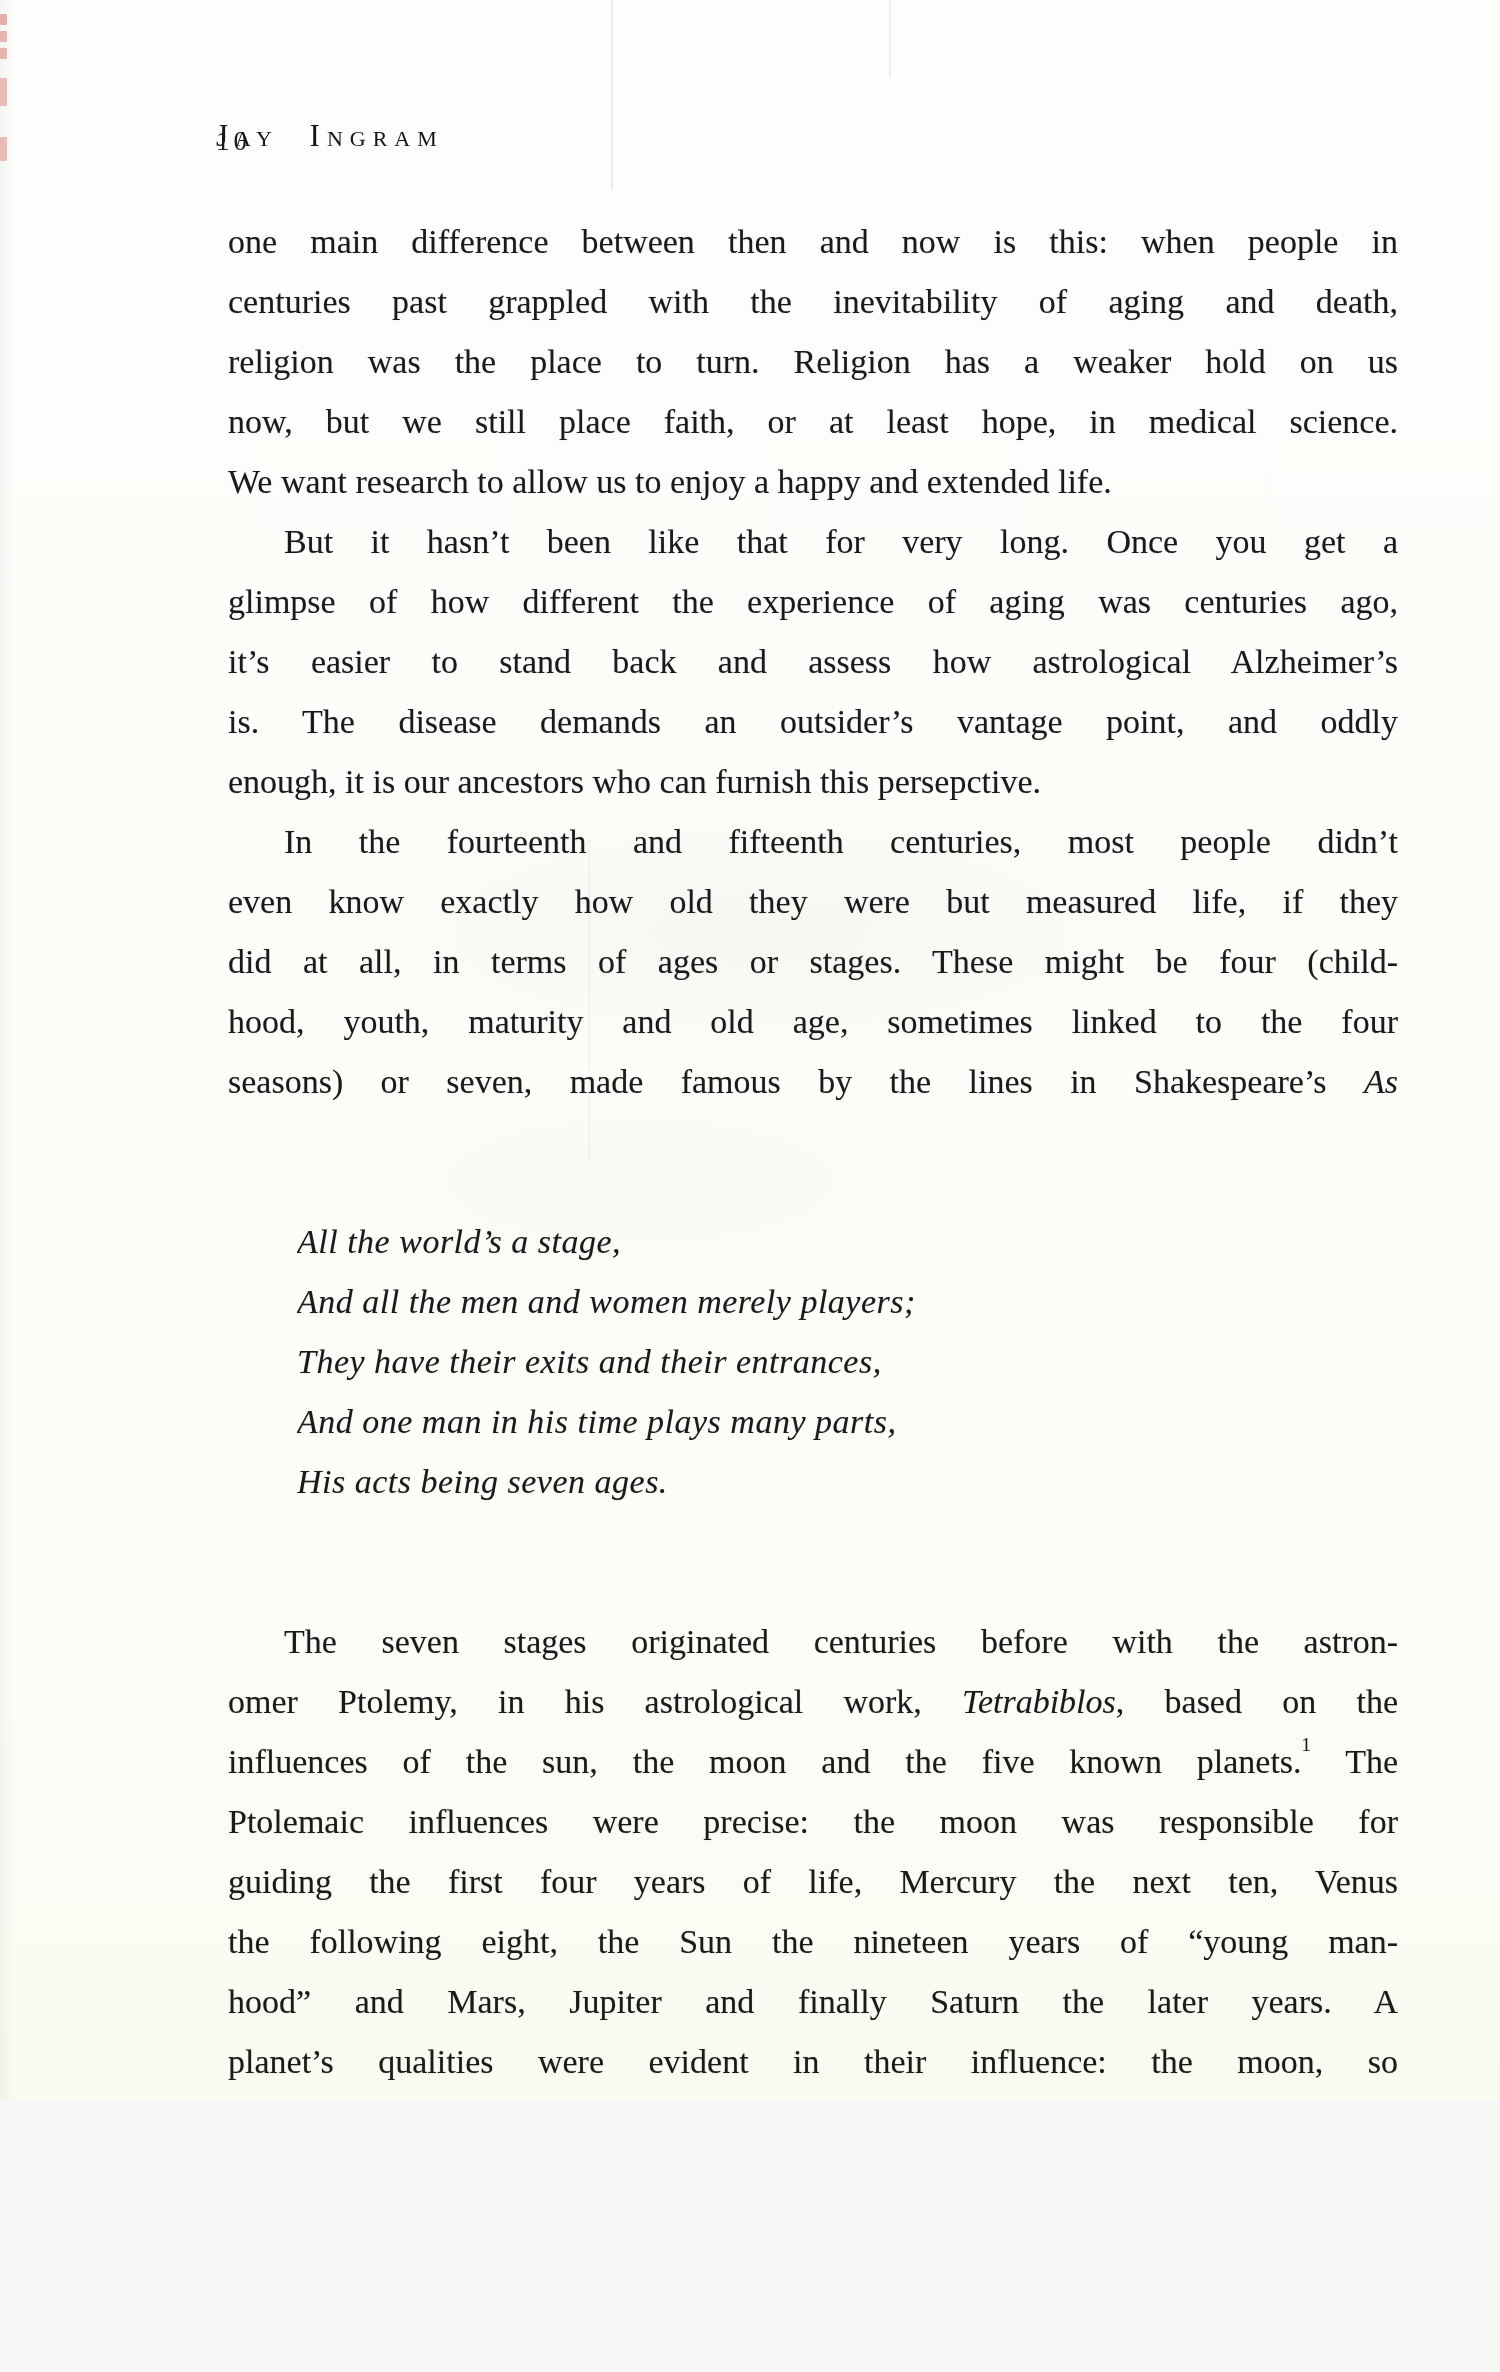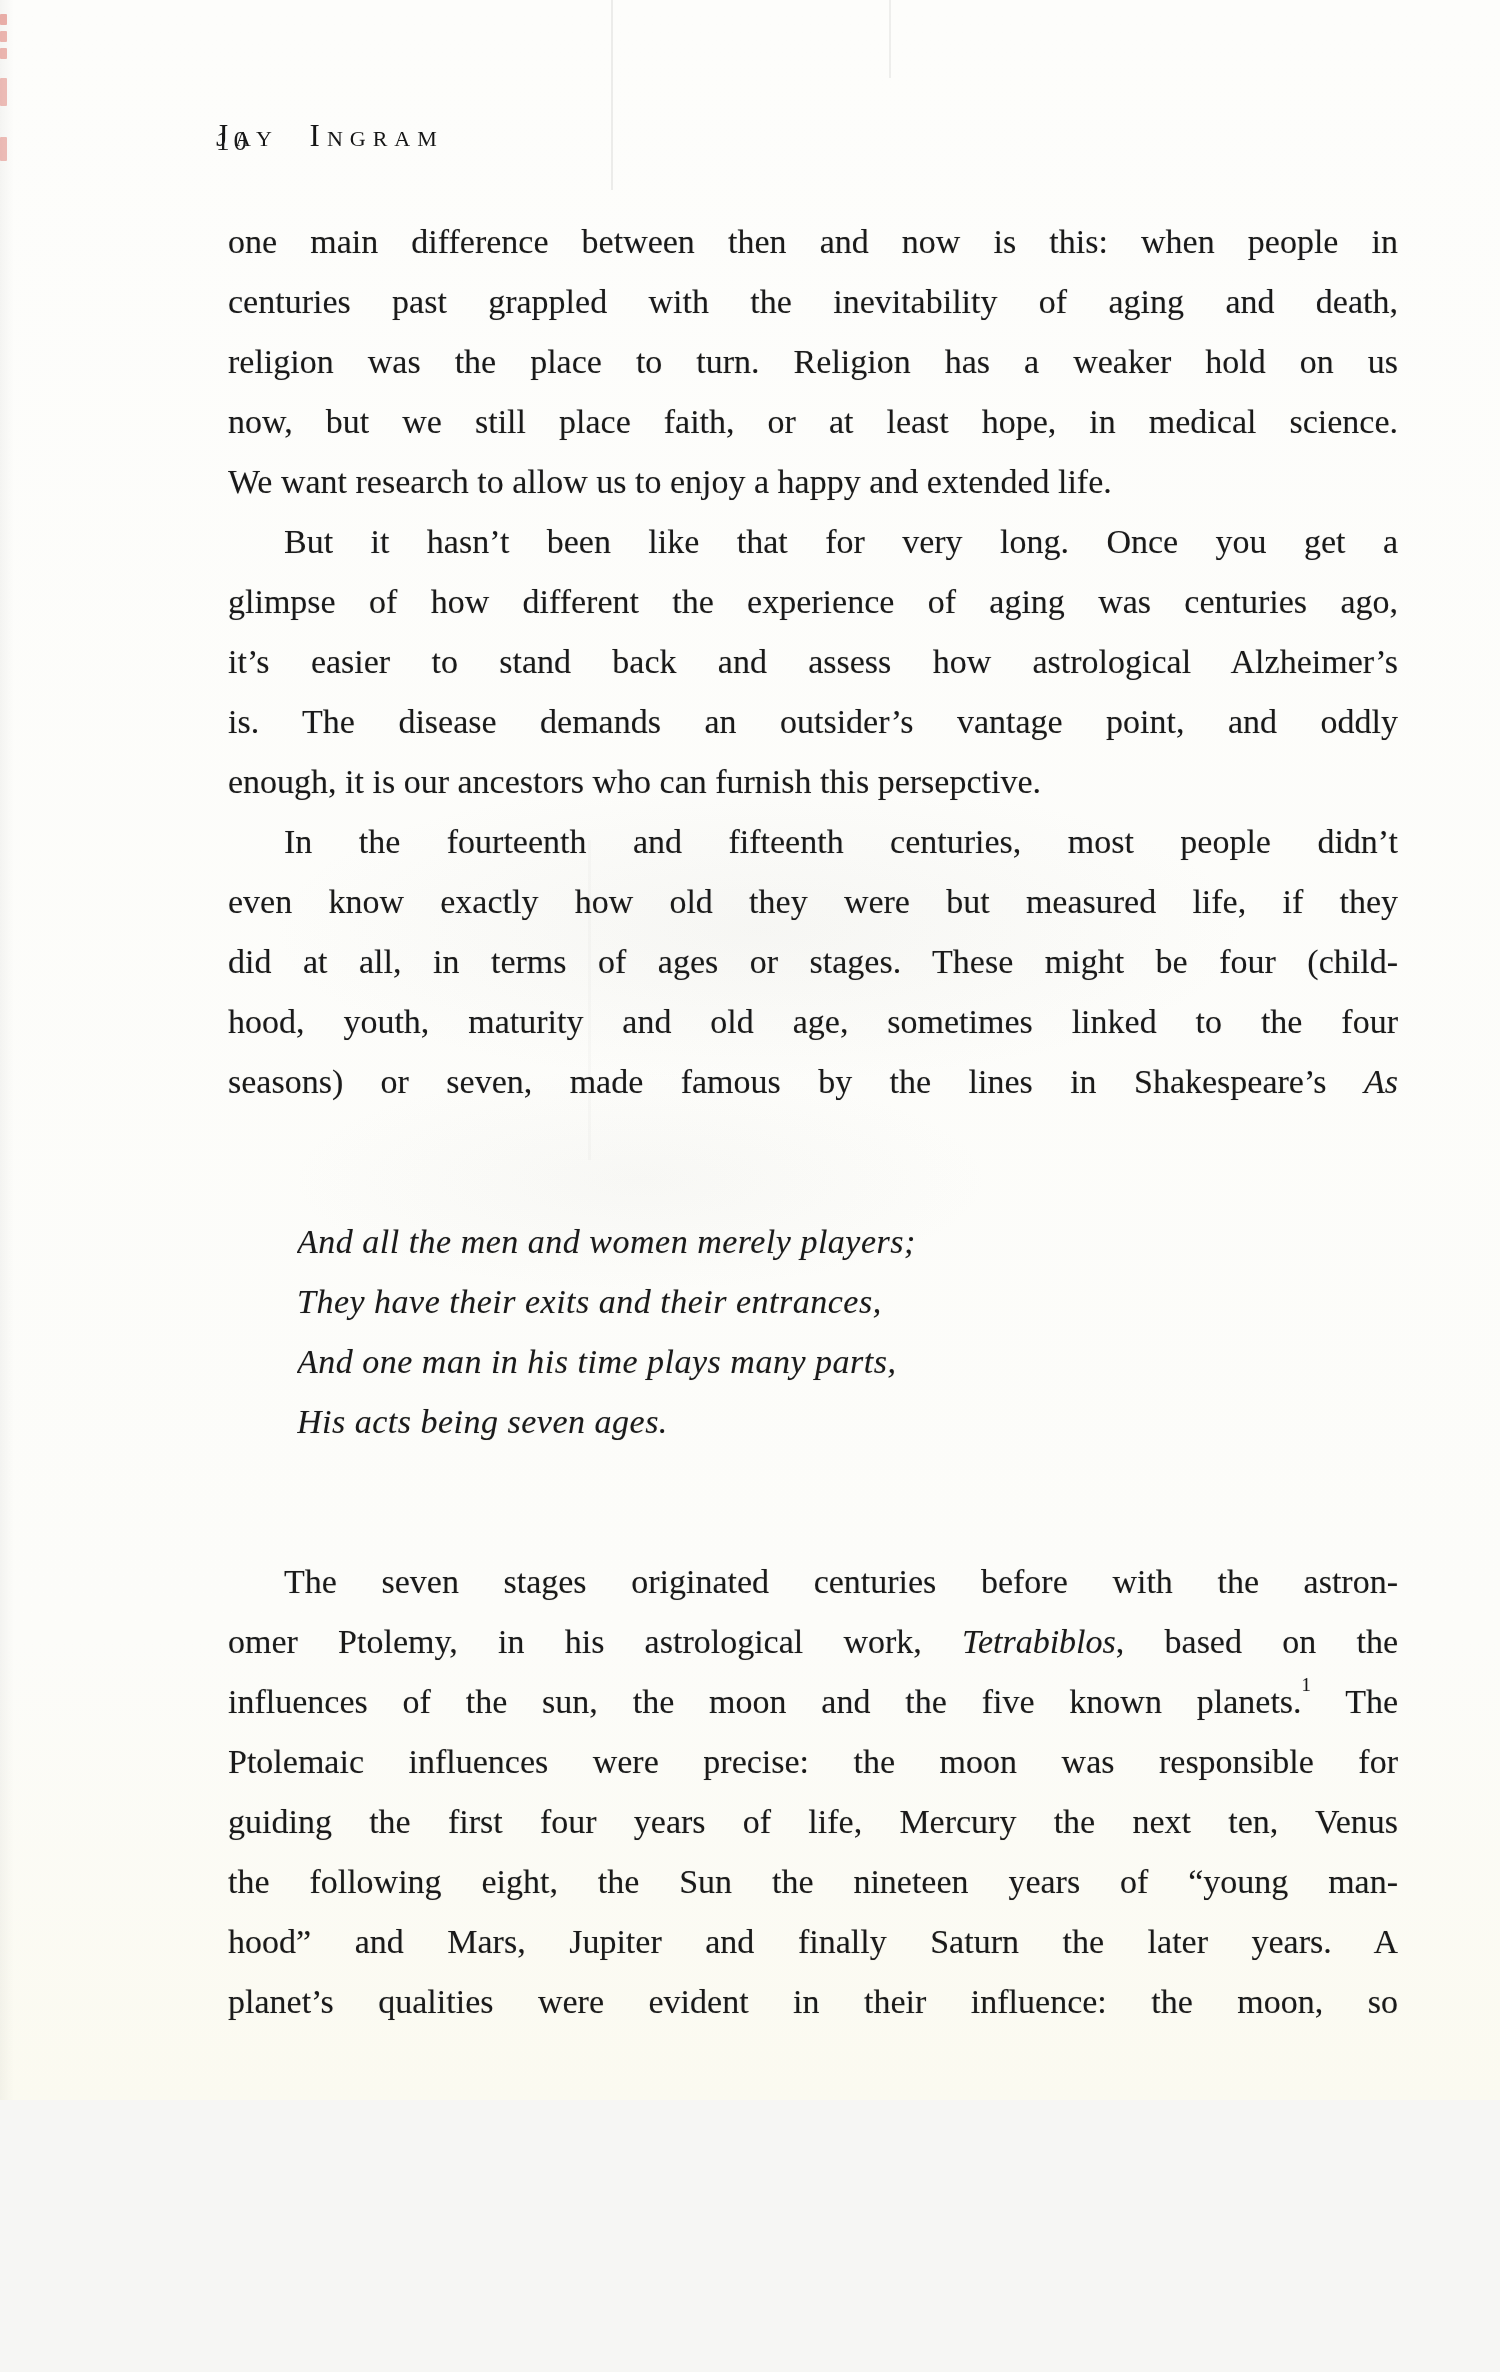--- a/index.html
+++ b/index.html
@@ -99,20 +99,21 @@
     <div class="line">is. The disease demands an outsider’s vantage point, and oddly</div>
     <div class="line last">enough, it is our ancestors who can furnish this persepctive.</div>
 
     <div class="line indent">In the fourteenth and fifteenth centuries, most people didn’t</div>
     <div class="line">even know exactly how old they were but measured life, if they</div>
     <div class="line">did at all, in terms of ages or stages. These might be four (child-</div>
     <div class="line">hood, youth, maturity and old age, sometimes linked to the four</div>
     <div class="line"><span>seasons) or seven, made famous by the lines in Shakespeare’s </span><span class="it">As</span></div>
 
     <div class="quote-block">
+      <div class="line">All the world’s a stage,</div>
       <div class="line">And all the men and women merely players;</div>
       <div class="line">They have their exits and their entrances,</div>
       <div class="line">And one man in his time plays many parts,</div>
       <div class="line">His acts being seven ages.</div>
     </div>
 
     <div class="line indent">The seven stages originated centuries before with the astron-</div>
     <div class="line"><span>omer Ptolemy, in his astrological work, </span><span class="it">Tetrabiblos</span><span>, based on the</span></div>
     <div class="line"><span>influences of the sun, the moon and the five known planets.</span><sup class="fn">1</sup><span> The</span></div>
     <div class="line">Ptolemaic influences were precise: the moon was responsible for</div>

